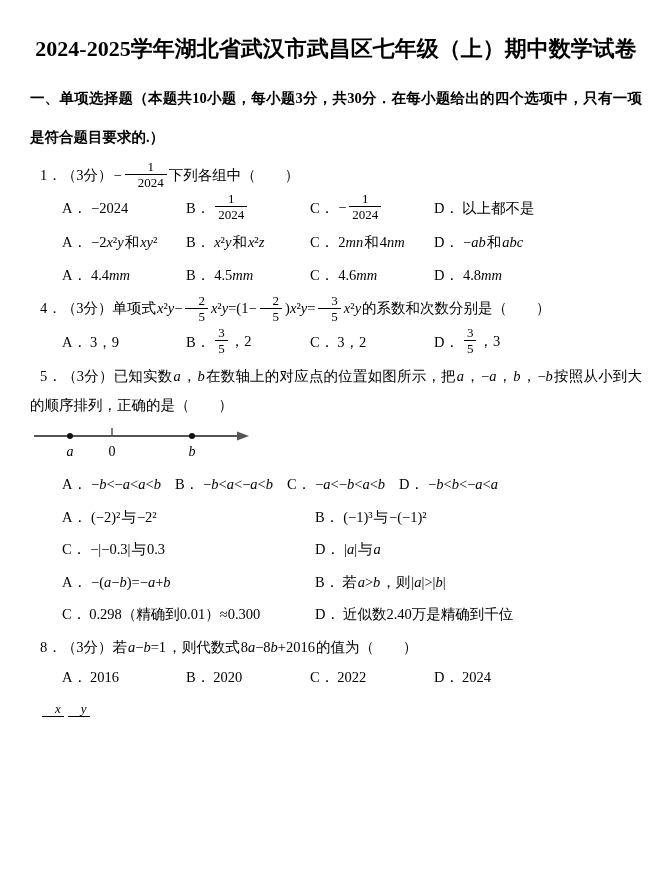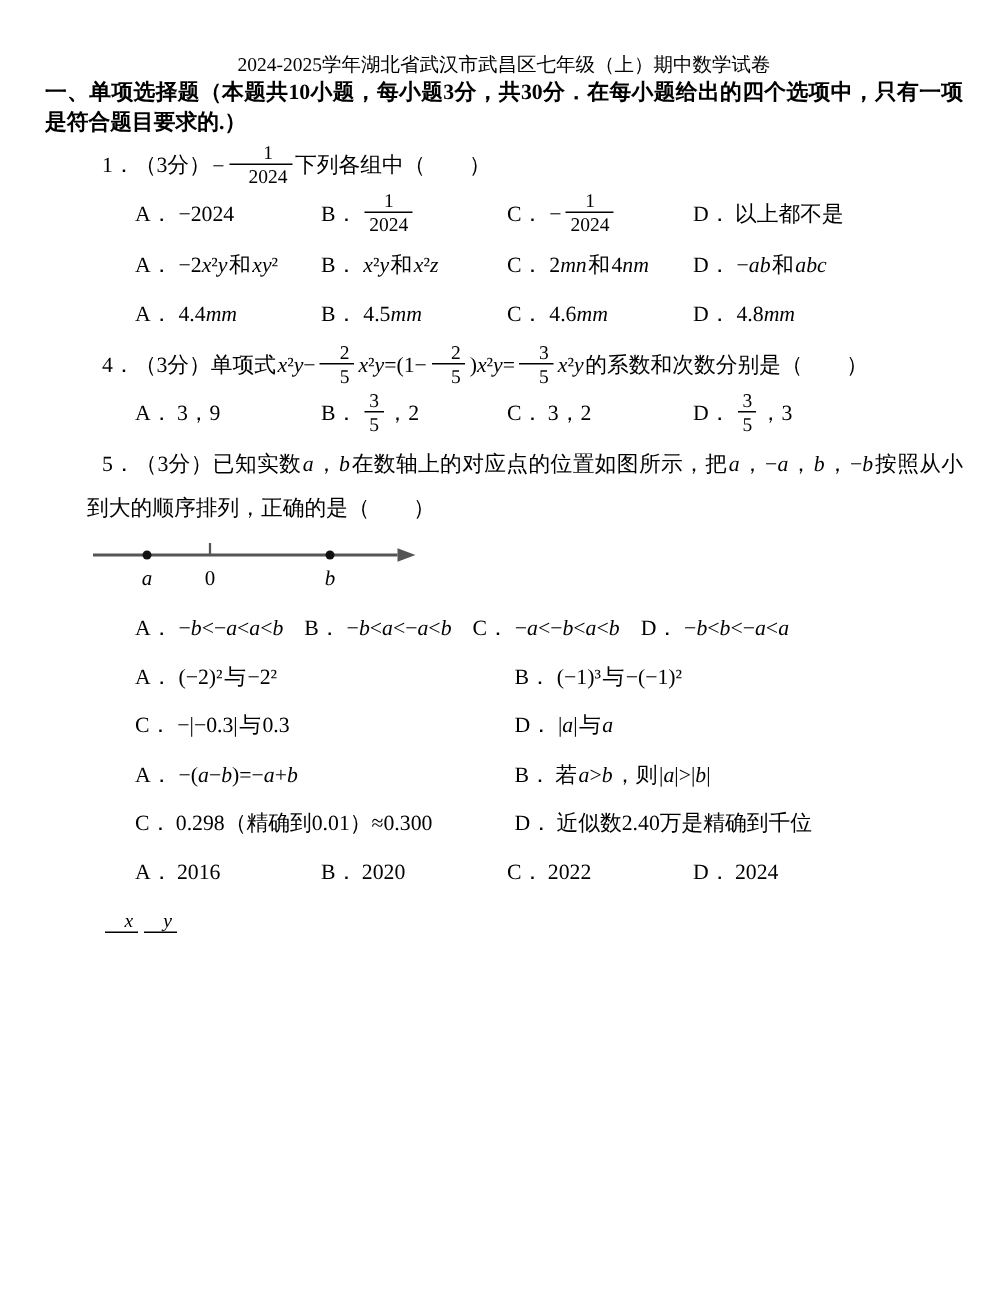--- a/index.html
+++ b/index.html
@@ -2,26 +2,26 @@
 <html><head>
 <meta charset="utf-8">
 <style>
   html,body{margin:0;padding:0;}
   body{
     width:670px;height:877px;overflow:hidden;background:#ffffff;color:#000;
     font-family:"Liberation Serif","DejaVu Serif",serif;
   }
   .page{padding:34px 28px 0 30px;}
   .title{
-    text-align:center;font-weight:400;font-size:13px;margin:0 0 0 0;
+    text-align:center;font-weight:700;font-size:22px;margin:0 0 15px 0;
   }
   .heading{
-    font-weight:700;font-size:14.5px;line-height:20px;text-align:justify;margin:0 0 4px 0;
-  }
-  .question{margin-top:3px;margin-left:28px;}
+    font-weight:700;font-size:14.5px;line-height:39px;text-align:justify;margin:0 0 4px 0;
+  }
+  .question{margin-top:3px;}
   .stem{font-size:14.5px;line-height:29px;text-align:justify;text-indent:10px;}
   .options{margin:1px 0 4px 32px;font-size:14.5px;line-height:29px;}
   .opts-cols4{display:flex;align-items:center;}
   .opts-cols4 .option{min-width:124px;}
   .opts-cols4-tight{display:flex;align-items:center;gap:13px;}
   .opts-grid2{display:grid;grid-template-columns:253px auto;row-gap:3px;}
   .option{display:flex;align-items:center;white-space:nowrap;}
   .opt-label{margin-right:3px;}
   .seg-m{margin:0 1px;}
   .seg-m i,.frac i{font-style:italic;}
@@ -201,20 +201,21 @@
             <span class="opt-content"><span class="seg-t">0.298（精确到0.01）≈0.300</span></span>
           </div>
           <div class="option">
             <span class="opt-label">D．</span>
             <span class="opt-content"><span class="seg-t">近似数2.40万是精确到千位</span></span>
           </div>
         </div>
   </div>
 
   <div class="question">
+    <div class="stem"><span class="seg-t">8．（3分）若</span><span class="seg-m"><i>a</i><span>−</span><i>b</i><span>=1</span></span><span class="seg-t">，则代数式</span><span class="seg-m"><span>8</span><i>a</i><span>−8</span><i>b</i><span>+2016</span></span><span class="seg-t">的值为（　　）</span></div>
 
     <div class="options opts-cols4">
           <div class="option">
             <span class="opt-label">A．</span>
             <span class="opt-content"><span class="seg-t">2016</span></span>
           </div>
           <div class="option">
             <span class="opt-label">B．</span>
             <span class="opt-content"><span class="seg-t">2020</span></span>
           </div>

